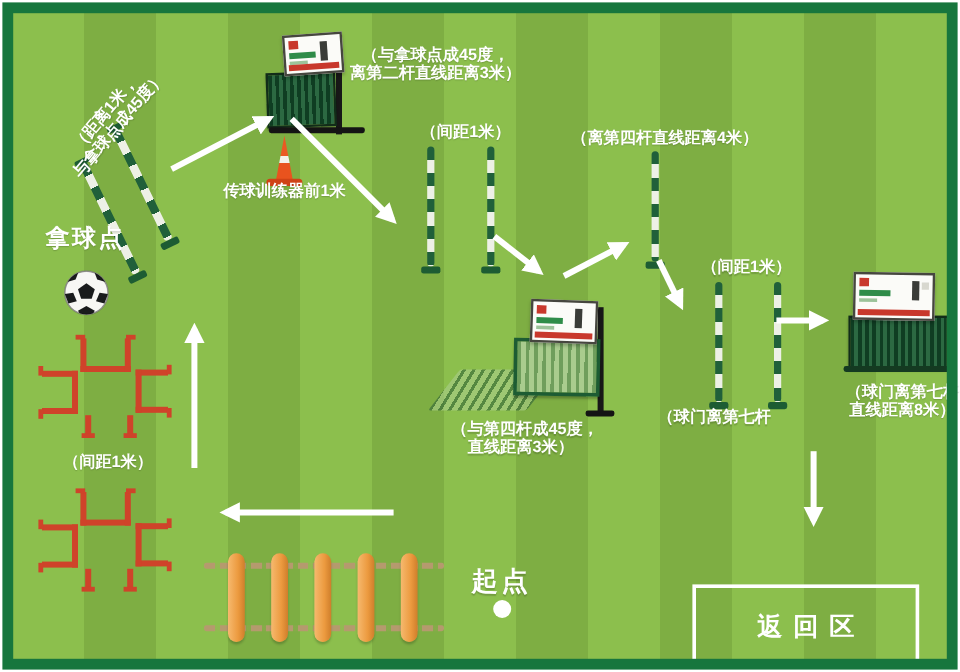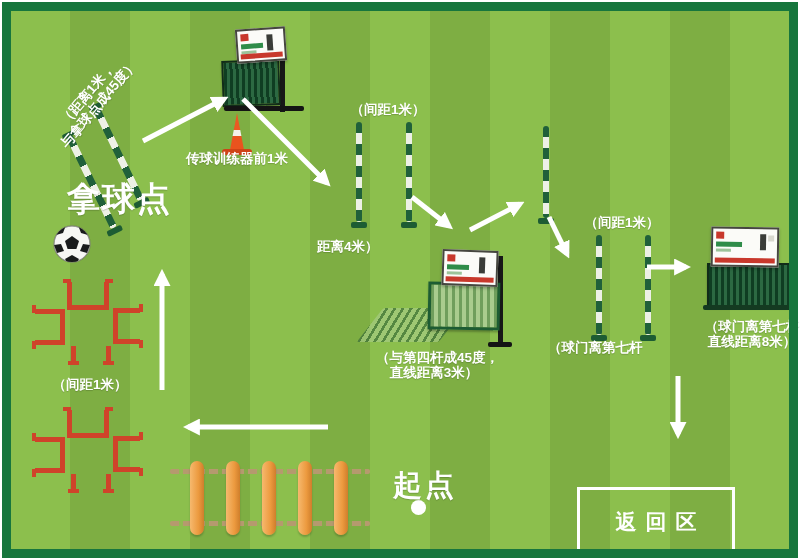--- a/index.html
+++ b/index.html
@@ -8,22 +8,22 @@
   .stage{position:relative;width:800px;height:560px;background:#ffffff;overflow:hidden;}
   .field{position:absolute;inset:10px;background:repeating-linear-gradient(90deg,#8cbf4d 0 60px,#7eae43 60px 120px);}
   .frame{position:absolute;inset:2px;border:9px solid #17763d;pointer-events:none;z-index:60;}
 
   
   .note{position:absolute;color:#fff;font-weight:bold;font-size:13.5px;line-height:15px;z-index:30;
         text-shadow:0 1px 1px rgba(0,0,0,.18);white-space:nowrap;}
   .note .ln{display:block;}
   .center{text-align:center;}
   .indent6{padding-left:8px;}
-  .big{font-size:33px;letter-spacing:2px;line-height:28px;margin-left:29px;}
-  .mid{font-size:29px;letter-spacing:3px;line-height:24px;}
+  .big{font-size:20px;letter-spacing:2px;line-height:28px;}
+  .mid{font-size:22px;letter-spacing:3px;line-height:24px;}
   .rot{transform:rotate(-50deg);transform-origin:50% 50%;}
 
   
   svg.arrows{position:absolute;inset:0;z-index:20;}
 
   
   .pole{position:absolute;width:6px;border-radius:3px;z-index:12;
         background:repeating-linear-gradient(180deg,#20603a 0 11px,#edf0e6 11px 22px);}
   .pole::after{content:"";position:absolute;left:-5px;bottom:-6px;width:16px;height:6px;background:#1d5c33;border-radius:2px;}
   .pole--diag{width:7px;}
@@ -72,21 +72,21 @@
 
   
   .cone{position:absolute;left:213px;top:103px;width:28px;height:42px;z-index:15;}
   .cone .body{position:absolute;left:1px;top:0;width:26px;height:37px;
       clip-path:polygon(50% 0,77% 100%,23% 100%);
       background:linear-gradient(180deg,#ea5a22 0 46%,#f4f1ea 46% 62%,#e9531e 62%);}
   .cone .base{position:absolute;left:-1px;bottom:0;width:30px;height:6px;background:#cf4316;border-radius:3px;}
 
   .dot{position:absolute;left:401px;top:490px;width:15px;height:15px;border-radius:50%;background:#fff;z-index:15;}
 
-  .return-box{position:absolute;left:567px;top:477px;width:158px;height:69px;border:3px solid #fff;
+  .return-box{position:absolute;left:567px;top:477px;width:189px;height:69px;border:3px solid #fff;
       display:flex;align-items:center;justify-content:center;z-index:25;
       color:#fff;font-weight:bold;font-size:21px;letter-spacing:9px;text-indent:9px;}
 
   .ballwrap{position:absolute;left:42px;top:214px;width:40px;height:40px;z-index:15;}
 </style>
 </head>
 <body>
 
 <div class="stage">
   <div class="field">
@@ -214,28 +214,32 @@
 
     <div class="return-box">
       <span>返回区</span>
     </div>
 
     <div class="note rot center" style="left:2px;top:74px;width:162px;">
       <span class="ln">（距离1米，</span>
       <span class="ln">与拿球点成45度）</span>
     </div>
 
+    <div class="note center" style="left:277px;top:28px;width:152px;">
+      <span class="ln">（与拿球点成45度，</span>
+      <span class="ln">离第二杆直线距离3米）</span>
+    </div>
 
     <div class="note" style="left:176px;top:141px;text-align:right;">传球训练器前1米</div>
 
     <div class="note center" style="left:338px;top:92px;width:80px;">（间距1米）</div>
 
+    <div class="note" style="left:466px;top:97px;">（离第四杆直线距离4米）</div>
 
     <div class="note" style="left:299px;top:229px;">
-      <span class="ln indent6">距离4米）</span>
     </div>
 
     <div class="note center" style="left:366px;top:340px;width:116px;">
       <span class="ln">（与第四杆成45度，</span>
       <span class="ln">直线距离3米）</span>
     </div>
 
     <div class="note center" style="left:572px;top:205px;width:80px;">（间距1米）</div>
 
     <div class="note" style="left:530px;top:330px;">

